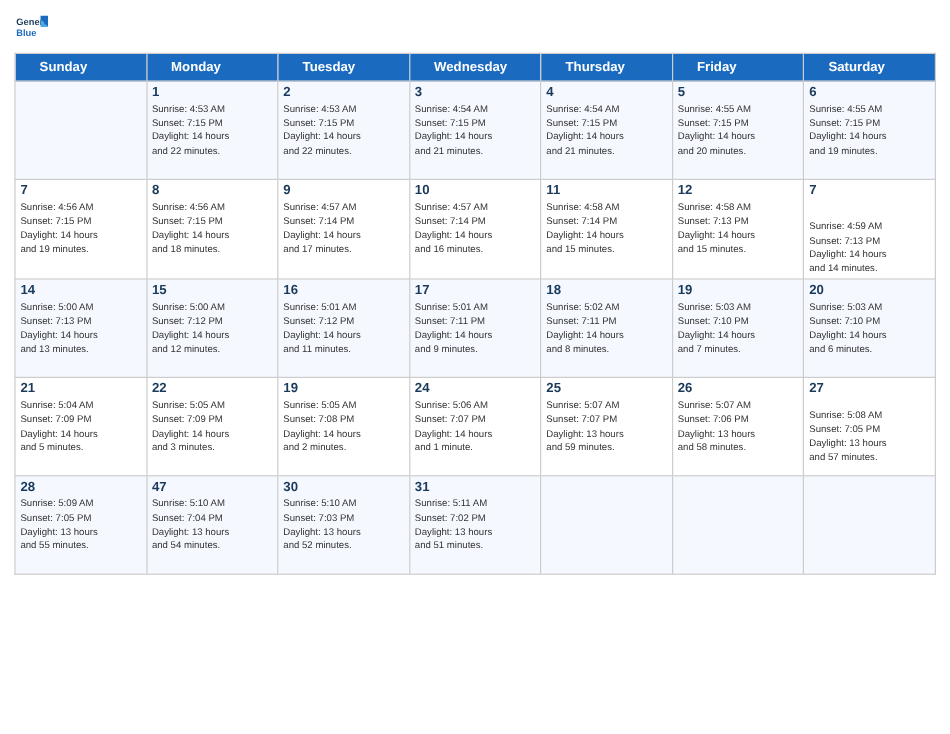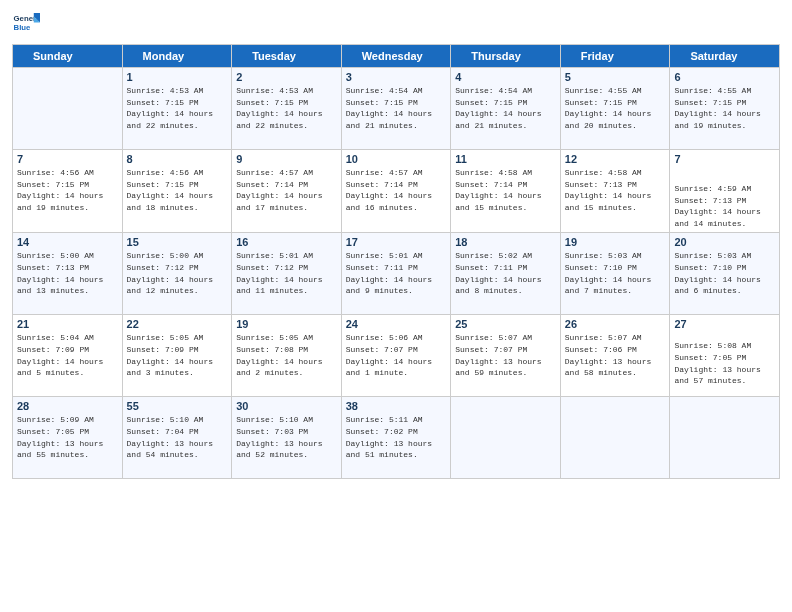--- a/index.html
+++ b/index.html
@@ -80,21 +80,20 @@
       font-size: 11px;
       font-weight: bold;
       color: #1a3a5c;
       display: block;
       margin-bottom: 2px;
     }
     .day-info {
       font-size: 8px;
       color: #333;
       line-height: 1.45;
-      font-family: Liberation Mono, monospace;
     }
     .empty-cell {
       background-color: #f5f8ff;
     }
   </style>
 </head>
 <body>
 
 <div class="container">
   <div class="header-row">
@@ -330,35 +329,35 @@
         </tr>
         <tr>
           <td>
             <span class="day-num">28</span>
             <div class="day-info" style="white-space: pre-line;">Sunrise: 5:09 AM
 Sunset: 7:05 PM
 Daylight: 13 hours
 and 55 minutes.</div>
           </td>
           <td>
-            <span class="day-num">55</span>
+            <span class="day-num">47</span>
             <div class="day-info" style="white-space: pre-line;">Sunrise: 5:10 AM
 Sunset: 7:04 PM
 Daylight: 13 hours
 and 54 minutes.</div>
           </td>
           <td>
             <span class="day-num">30</span>
             <div class="day-info" style="white-space: pre-line;">Sunrise: 5:10 AM
 Sunset: 7:03 PM
 Daylight: 13 hours
 and 52 minutes.</div>
           </td>
           <td>
-            <span class="day-num">38</span>
+            <span class="day-num">31</span>
             <div class="day-info" style="white-space: pre-line;">Sunrise: 5:11 AM
 Sunset: 7:02 PM
 Daylight: 13 hours
 and 51 minutes.</div>
           </td>
           <td class="empty-cell"></td>
           <td class="empty-cell"></td>
           <td class="empty-cell"></td>
         </tr>
       </tbody>

